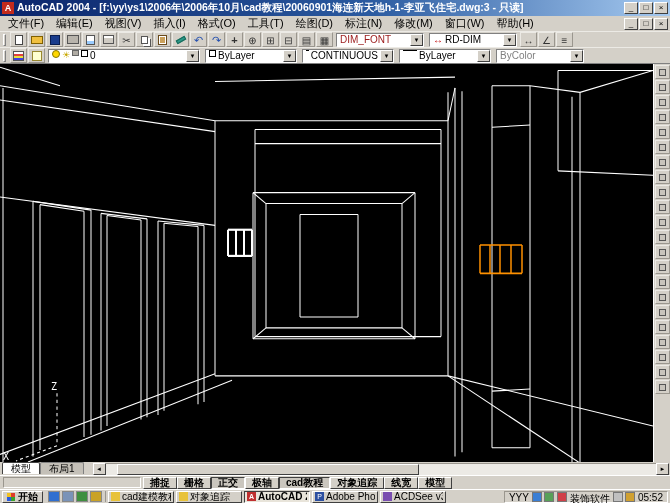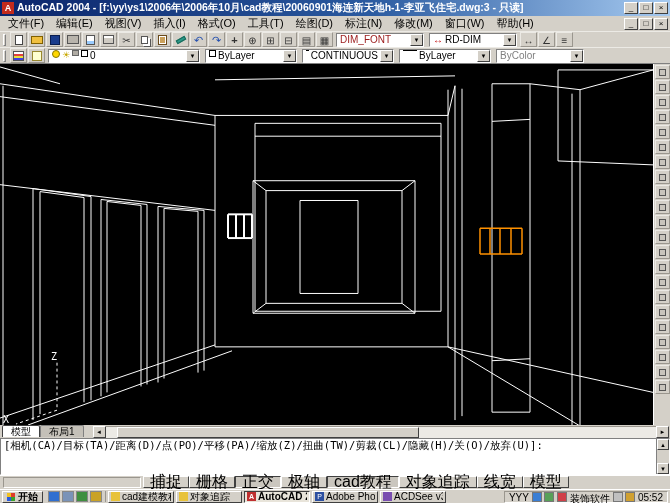--- a/index.html
+++ b/index.html
@@ -102,22 +102,22 @@
   .cmdlines{flex:1 1 auto;font-family:"DejaVu Sans Mono",monospace;font-size:10.5px;padding:1px 3px;
     overflow:hidden;white-space:pre;}
   .cmdline{height:11px;line-height:11px;}
   .cmdscroll{flex:0 0 13px;background:#d4d0c8;display:flex;flex-direction:column;justify-content:space-between;
     align-items:center;border-left:1px solid #808080;}
   .cmdscroll .scr{width:12px;height:11px;}
 
   
   .statusbar{flex:0 0 13px;display:flex;align-items:center;gap:2px;padding:0 3px;border-top:1px solid #fff;}
   .coord{width:138px;height:11px;border:1px solid;border-color:#9a968e #fff #fff #9a968e;}
-  .sbtn{height:12px;font-size:16px;line-height:10px;padding:0 6px;background:#d4d0c8;
-    border:1px solid;border-color:#fff #404040 #404040 #fff;white-space:nowrap;}
+  .sbtn{height:12px;font-size:10px;line-height:10px;padding:0 6px;background:#d4d0c8;
+    border:1px solid;border-color:#fff #404040 #404040 #fff;white-space:nowrap;font-weight:bold;}
   .sbtn.pressed{border-color:#404040 #fff #fff #404040;background:#cac6be;}
 
   
   .taskbar{flex:0 0 14px;background:#d4d0c8;border-top:1px solid #fff;display:flex;align-items:center;
     gap:2px;padding:0 2px;}
   .start{height:12px;display:flex;align-items:center;gap:3px;font-weight:bold;font-size:10px;padding:0 4px;
     background:#d4d0c8;border:1px solid;border-color:#fff #404040 #404040 #fff;}
   .flag{width:8px;height:8px;background:conic-gradient(#e03a2a 0 25%,#3aa02a 0 50%,#2a5ae0 0 75%,#f0c020 0);}
   .ql{display:flex;gap:2px;align-items:center;padding:0 3px;border-right:1px solid #9a968e;}
   .qli{width:12px;height:11px;border:1px solid #888;display:inline-block;}
@@ -439,27 +439,20 @@
     <span id="tabs"><span class="tab active">模型</span><span class="tab">布局1</span></span>
     <div class="hscroll">
       <button class="scr">◄</button>
       <div class="track">
         <div class="thumb"></div>
       </div>
       <button class="scr">►</button>
     </div>
   </div>
 
-  <div class="cmdwrap">
-    <div class="cmdlines" id="cmdlines"><div class="cmdline">[相机(CA)/目标(TA)/距离(D)/点(PO)/平移(PA)/缩放(Z)/扭曲(TW)/剪裁(CL)/隐藏(H)/关(O)/放弃(U)]:</div><div class="cmdline"></div><div class="cmdline"></div></div>
-    <div class="cmdscroll">
-      <button class="scr">▲</button>
-      <button class="scr">▼</button>
-    </div>
-  </div>
 
   <div class="statusbar">
     <div class="coord"></div>
     <span id="statusBtns"><button class="sbtn">捕捉</button><button class="sbtn">栅格</button><button class="sbtn pressed">正交</button><button class="sbtn">极轴</button><button class="sbtn pressed">cad教程</button><button class="sbtn">对象追踪</button><button class="sbtn">线宽</button><button class="sbtn">模型</button></span>
   </div>
 
   <div class="taskbar">
     <button class="start">
       <span class="flag"></span>
       <span>开始</span>

